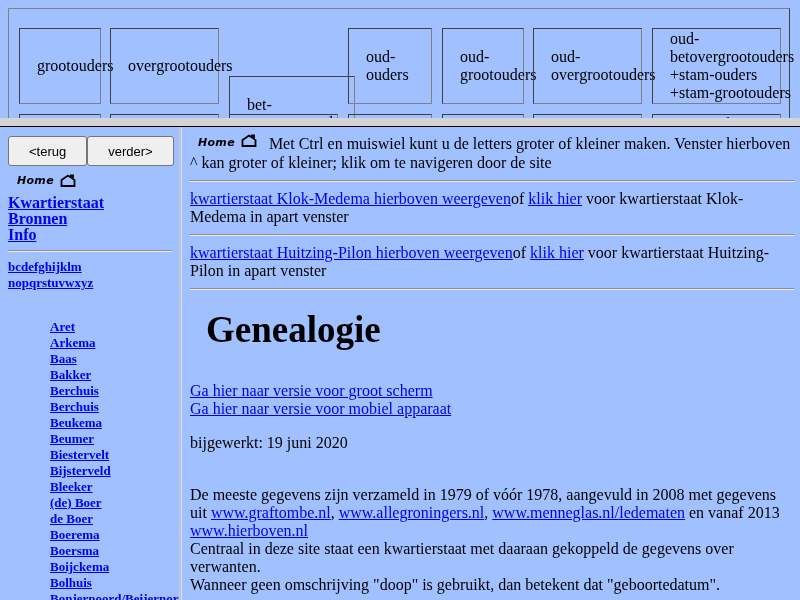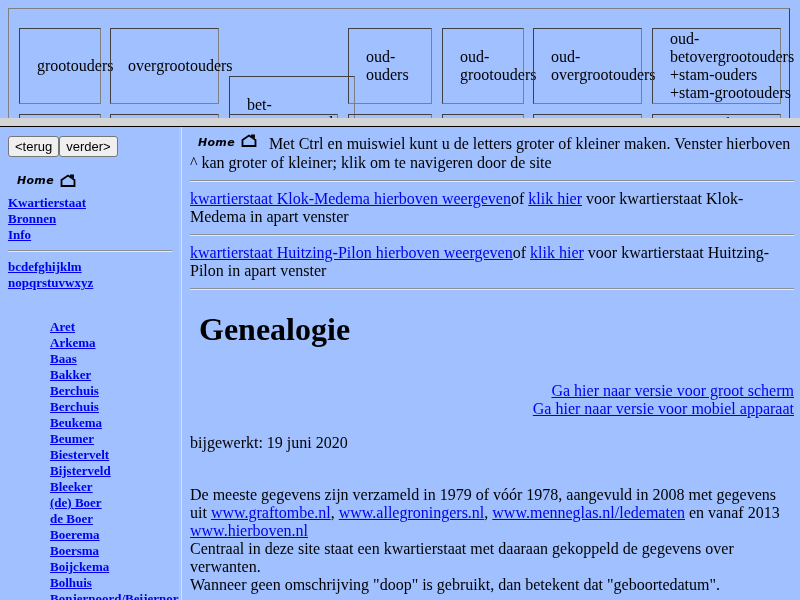--- a/index.html
+++ b/index.html
@@ -41,53 +41,53 @@
   
   #sidebar {
     position: absolute; left: 0; top: 127px; width: 180px; height: 473px;
     background: #a0c0ff; overflow: hidden;
     border-right: 1px solid #c8c8c8; box-sizing: border-box;
   }
   .nav-btns { position: absolute; left: 8px; top: 9px; display: flex; }
   .nav-btn {
     font-family: "Liberation Sans", sans-serif; font-size: 13px;
     background: #efefef; border: 1px solid #767676; border-radius: 3px;
-    height: 21px; padding: 0 6px; margin-right: 0; color: #000;
+    height: 30px; padding: 0 20px; margin-right: 0; color: #000;
     display: flex; align-items: center; box-sizing: border-box;
   }
   .home-logo {
     position: absolute; display: flex; align-items: flex-start;
     font-family: "DejaVu Sans", sans-serif; font-weight: bold; font-style: italic;
     font-size: 11px; letter-spacing: 0.3px; color: #000;
   }
   .home-logo svg { margin-left: 6px; }
   .side-links { position: absolute; left: 8px; top: 68px; }
   .side-links a, .side-links div {
-    display: block; font-size: 13px; font-weight: bold; line-height: 16px;
+    display: block; font-size: 16px; font-weight: bold; line-height: 16px;
   }
   .side-hr {
     position: absolute; left: 8px; top: 123px; width: 164px; height: 0;
     border-top: 1px solid #909090; border-bottom: 1px solid #e8e8e8;
   }
   .alpha { position: absolute; left: 8px; top: 132px; }
   .alpha div, .alpha a { display: block; font-size: 13px; font-weight: bold; line-height: 16px; }
   .names { position: absolute; left: 8px; top: 192px; }
   .names a { display: block; font-size: 13px; font-weight: bold; line-height: 16px; margin-left: 42px; }
   
   #main {
     position: absolute; left: 181px; top: 127px; width: 619px; height: 473px;
     background: #a0c0ff; overflow: hidden;
     border-left: 1px solid #e0e0e0; box-sizing: border-box;
   }
   .main-inner { position: absolute; left: 8px; top: 8px; width: 604px; font-size: 16px; line-height: 18px; }
   .main-hr {
     height: 0; border-top: 1px solid #909090; border-bottom: 1px solid #e8e8e8;
     margin: 8px 0;
   }
-  h1 { font-size: 32px; line-height: 37px; margin: 21px 0 21px 9px; font-weight: bold; }
+  h1 { font-size: 37px; line-height: 37px; margin: 21px 0 21px 16px; font-weight: bold; }
   p { margin: 16px 0; }
 </style>
 </head>
 <body>
 
 <div id="top-frame">
   <div id="kw-table-wrap">
     <div class="kw-cell r1" style="left:10px;width:82px;">
         <span class="txt">grootouders</span>
       </div>
@@ -198,21 +198,21 @@
     <div class="main-hr"></div>
 
     <div>
       <a href="#">kwartierstaat Huitzing-Pilon hierboven weergeven</a><span>of </span><a href="#">klik hier</a><span> voor kwartierstaat Huitzing-Pilon in apart venster</span>
     </div>
 
     <div class="main-hr"></div>
 
     <h1>Genealogie</h1>
 
-    <div style="margin-top:34px;text-align:right;">
+    <div style="margin-top:34px;">
       <a href="#">Ga hier naar versie voor groot scherm</a><br>
       <a href="#">Ga hier naar versie voor mobiel apparaat</a>
     </div>
 
     <p>bijgewerkt: 19 juni 2020</p>
 
     <div style="margin-top:34px;">
       <span>De meeste gegevens zijn verzameld in 1979 of vóór 1978, aangevuld in 2008 met gegevens uit </span><a href="#">www.graftombe.nl</a><span>, </span><a href="#">www.allegroningers.nl</a><span>, </span><a href="#">www.menneglas.nl/ledematen</a><span> en vanaf 2013 </span><a href="#">www.hierboven.nl</a><br>
       <span>Centraal in deze site staat een kwartierstaat met daaraan gekoppeld de gegevens over verwanten.</span><br>
       <span>Wanneer geen omschrijving "doop" is gebruikt, dan betekent dat "geboortedatum".</span>

